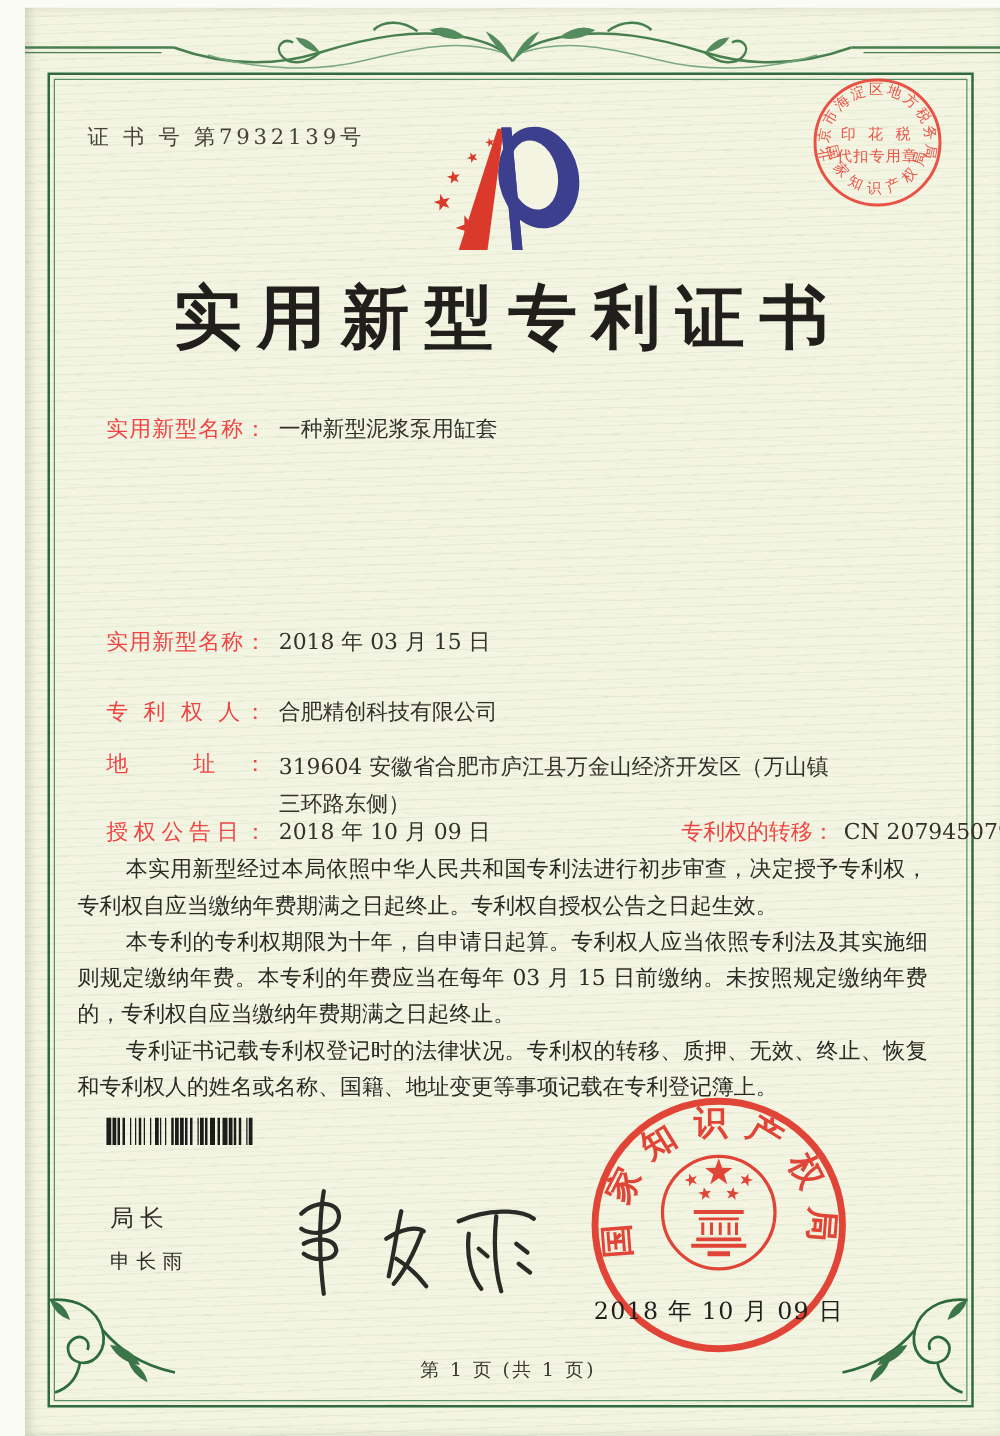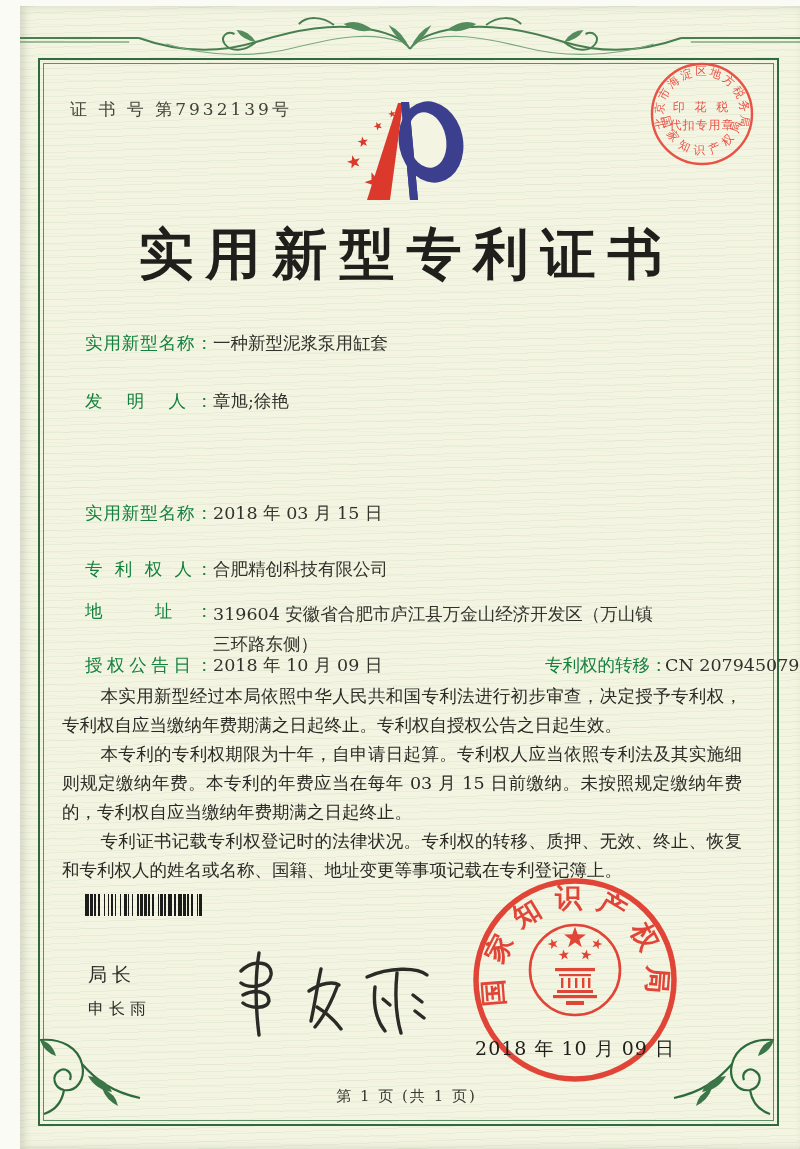--- a/index.html
+++ b/index.html
@@ -15,22 +15,22 @@
   .border-outer{position:absolute;left:38px;top:58px;width:737px;height:1064px;
                 border:2.5px solid #2f6b3e;}
   .border-inner{position:absolute;left:3px;top:3px;right:3px;bottom:3px;
                 border:1px solid #5d8f66;}
   .cert-no{position:absolute;left:70px;top:98px;font-size:17px;letter-spacing:3px;color:#454239;}
   .title{position:absolute;left:38px;top:218px;width:737px;text-align:center;
          font-size:55px;font-weight:bold;letter-spacing:12px;color:#201f1b;}
   .logo{position:absolute;left:345px;top:100px;}
   .taxseal{position:absolute;left:646px;top:58px;opacity:.92;}
   .frow{position:absolute;left:85px;font-size:17.5px;white-space:nowrap;}
-  .flabel{display:inline-block;width:128px;text-align:justify;text-align-last:justify;color:#15803d;}
-  .fvalue{color:#33312b;}
+  .flabel{display:inline-block;width:128px;text-align:justify;text-align-last:justify;color:#ef4444;}
+  .fvalue{margin-left:10px;color:#33312b;}
   .fvalue.wrap{display:inline-block;white-space:normal;width:455px;vertical-align:top;line-height:30px;}
   .grant-right{position:absolute;left:460px;top:0;}
   .bodytext{position:absolute;left:62px;top:682px;width:680px;font-size:17.5px;
             line-height:29px;color:#2b2a25;text-align:justify;}
   .bodytext p{margin:0;text-indent:2.2em;}
   .barcode{position:absolute;left:85px;top:894px;width:214px;height:22px;display:flex;overflow:hidden;}
   .barcode div{height:100%;}
   .sig-role{position:absolute;left:88px;top:962px;font-size:19px;letter-spacing:5px;color:#2e2c27;}
   .sig-name{position:absolute;left:88px;top:999px;font-size:16px;letter-spacing:5px;color:#2e2c27;}
   .signature{position:absolute;left:225px;top:945px;}
@@ -151,23 +151,20 @@
       <use href="#star" transform="translate(47,14) scale(0.38) rotate(-15)"></use>
     </g>
   </svg>
 
   
   <div class="title">实用新型专利证书</div>
 
   
   <div class="frow" style="top:331px">
     <span class="flabel">实用新型名称：</span><span class="fvalue">一种新型泥浆泵用缸套</span>
-  </div>
-  <div class="frow" style="top:389px">
-    <span class="flabel">发 明 人：</span><span class="fvalue">章旭;徐艳</span>
   </div>
   <div class="frow" style="top:501px">
     <span class="flabel">实用新型名称：</span><span class="fvalue">2018 年 03 月 15 日</span>
   </div>
   <div class="frow" style="top:557px">
     <span class="flabel">专 利 权 人：</span><span class="fvalue">合肥精创科技有限公司</span>
   </div>
   <div class="frow" style="top:599px">
     <span class="flabel">地 址：</span><span class="fvalue wrap">319604 安徽省合肥市庐江县万金山经济开发区（万山镇三环路东侧）</span>
   </div>

